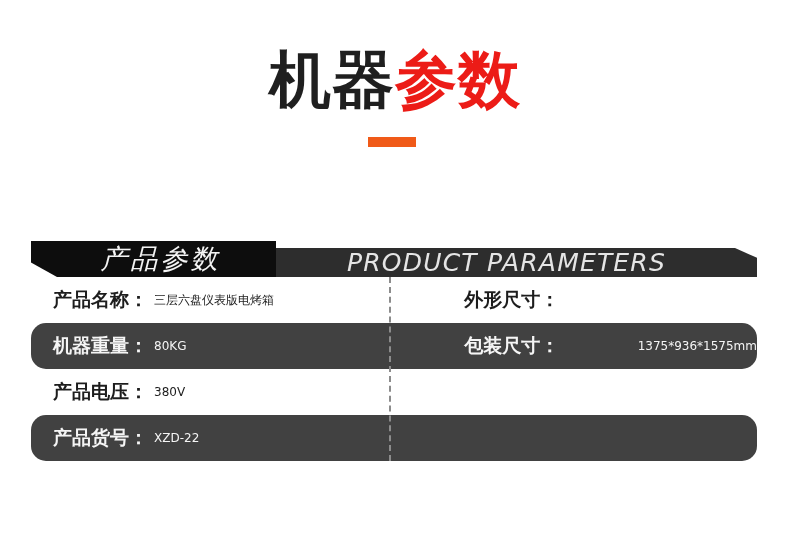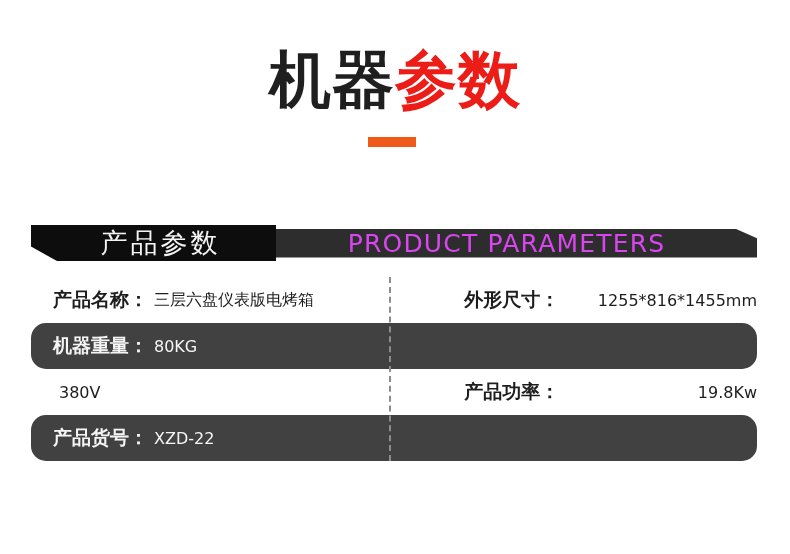--- a/index.html
+++ b/index.html
@@ -49,21 +49,22 @@
     left: 31px;
     top: 209px;
     width: 726px;
   }
 
   
   .spec-header {
     position: relative;
     height: 68px;
     display: flex;
-    align-items: center;
+    align-items: flex-end;
+    font-style: italic;
   }
   .hdr-left {
     width: 245px;
     background: #0d0d0d;
     display: flex;
     align-items: center;
     justify-content: center;
     -webkit-clip-path: polygon(0 0, 100% 0, 100% 100%, 26px 100%, 0 60%);
     clip-path: polygon(0 0, 100% 0, 100% 100%, 26px 100%, 0 60%);
   }
@@ -78,21 +79,21 @@
   .hdr-right {
     flex: 1;
     background: #2d2d2d;
     display: flex;
     align-items: center;
     justify-content: center;
     -webkit-clip-path: polygon(0 0, calc(100% - 22px) 0, 100% 34%, 100% 100%, 0 100%);
     clip-path: polygon(0 0, calc(100% - 22px) 0, 100% 34%, 100% 100%, 0 100%);
   }
   .hdr-right-label {
-    color: #d946ef;
+    color: #e5e5e5;
     font-size: 25px;
     font-weight: 400;
     letter-spacing: 1.2px;
     white-space: nowrap;
     margin-right: 20px;
   }
 
   
   .spec-rows {
     position: relative;
@@ -118,21 +119,21 @@
   }
   .spec-cell.col-left  { padding-left: 22px; }
   .spec-cell.col-right { padding-left: 54px; justify-content: space-between; }
 
   .cell-key {
     font-size: 19px;
     font-weight: 700;
     white-space: nowrap;
   }
   .cell-val {
-    font-size: 16px;
+    font-size: 12px;
     font-weight: 400;
     white-space: nowrap;
     margin-left: 6px;
   }
 
   
   .center-divider {
     position: absolute;
     left: 358px;
     top: 0;
@@ -165,38 +166,38 @@
 
   <div class="spec-rows">
 
     <div class="spec-row light">
       <div class="spec-cell col-left">
         <span class="cell-key">产品名称：</span>
         <span class="cell-val">三层六盘仪表版电烤箱</span>
       </div>
       <div class="spec-cell col-right">
         <span class="cell-key">外形尺寸：</span>
-        <span class="cell-val">1255*816*1455mm</span>
       </div>
     </div>
 
     <div class="spec-row dark">
       <div class="spec-cell col-left">
         <span class="cell-key">机器重量：</span>
         <span class="cell-val">80KG</span>
       </div>
+      <div class="spec-cell col-right">
+        <span class="cell-key">包装尺寸：</span>
+        <span class="cell-val">1375*936*1575mm</span>
+      </div>
     </div>
 
     <div class="spec-row light">
       <div class="spec-cell col-left">
+        <span class="cell-key">产品电压：</span>
         <span class="cell-val">380V</span>
-      </div>
-      <div class="spec-cell col-right">
-        <span class="cell-key">产品功率：</span>
-        <span class="cell-val">19.8Kw</span>
       </div>
     </div>
 
     <div class="spec-row dark">
       <div class="spec-cell col-left">
         <span class="cell-key">产品货号：</span>
         <span class="cell-val">XZD-22</span>
       </div>
     </div>
 

